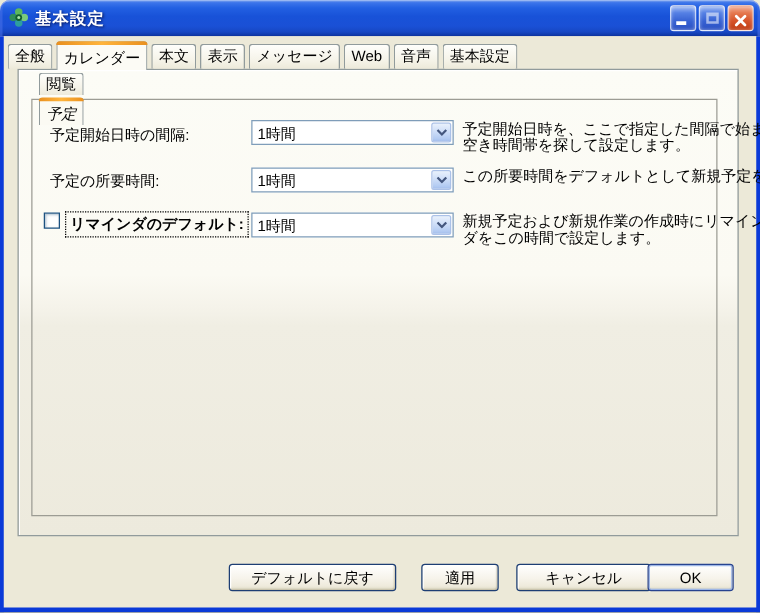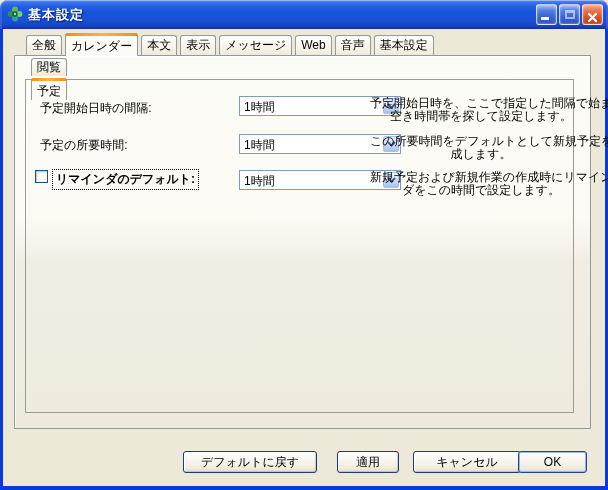--- a/index.html
+++ b/index.html
@@ -42,21 +42,21 @@
 
   
   .frame{
     position:absolute; left:0; top:29px; width:608px; height:461px;
     background:#ECE9D8;
     border-left:3px solid #0A3AD8; border-right:3px solid #0A3AD8; border-bottom:4px solid #0A3AD8;
   }
 
   
   .tabstrip{
-    position:absolute; left:26px; top:33px; height:22px; z-index:3;
+    position:absolute; left:6px; top:33px; height:22px; z-index:3;
     display:flex; align-items:flex-end; gap:3px;
   }
   .tab{
     height:20px; padding:0 5px; font-size:12px; line-height:18px; white-space:nowrap;
     color:#000; background:linear-gradient(180deg,#FEFEFB 0%,#F5F3E8 65%,#EDEADA 100%);
     border:1px solid #919B9C; border-bottom:none; border-radius:3px 3px 0 0;
     position:relative; cursor:default;
   }
   .tab.active{
     height:23px; line-height:23px; margin-bottom:-1px; z-index:4;
@@ -72,41 +72,41 @@
     position:absolute; left:14px; top:55px; width:577px; height:374px; z-index:2;
     border:1px solid #919B9C;
     background:linear-gradient(180deg,#FCFCF6 0%,#FBFAF3 44%,#F5F3EA 51%,#F0EEE3 55%,#EDEADD 100%);
     box-shadow:inset 1px 1px 0 #fff;
   }
   .subtabstrip{
     position:absolute; left:16px; top:2px; height:22px; z-index:3;
     display:flex; align-items:flex-end; gap:2px;flex-direction:column;
   }
   .subtabstrip .tab{ height:19px; line-height:17px; }
-  .subtabstrip .tab.active{ height:22px; line-height:22px; background:#FBFAF3; }
+  .subtabstrip .tab.active{ height:22px; line-height:22px; background:#FBFAF3;font-style:italic; }
 
   .groupbox{
     position:absolute; left:10px; top:23px; width:549px; height:334px; z-index:2;
-    border:1px solid #9C9C94; background:transparent;text-align:center;
+    border:1px solid #9C9C94; background:transparent;
   }
 
   
   .flabel{ position:absolute; left:14px; font-size:12px; color:#000; white-space:nowrap; }
   .flabel.r1{ top:20px; } .flabel.r2{ top:57px; }
   .flabel.r3{ left:26px; top:89px; border:1px dotted #000; padding:1px 3px;font-weight:bold; }
 
   .checkbox{
     position:absolute; left:9px; top:90px; width:13px; height:13px;
     background:#fff; border:1px solid #1C5280;
     box-shadow:inset 1px 1px 2px rgba(110,140,170,.55);
   }
 
   .combo{
     position:absolute; left:175px; width:162px; height:20px;
-    background:#fff; border:1px solid #7F9DB9; cursor:default;margin-left:38px;
+    background:#fff; border:1px solid #7F9DB9; cursor:default;
   }
   .combo.r1{ top:16px; } .combo.r2{ top:54px; } .combo.r3{ top:90px; }
   .combo-val{ position:absolute; left:4px; top:2px; font-size:12px; white-space:nowrap; }
   .combo-btn{
     position:absolute; right:1px; top:1px; width:16px; height:16px;
     background:linear-gradient(180deg,#E9F1FC 0%,#CEDEF8 45%,#B3CBF2 85%,#A4BEEC 100%);
     border:1px solid #ABC1E8; border-radius:2px;
     display:flex; align-items:center; justify-content:center;
   }
 
@@ -206,21 +206,20 @@
       <div class="combo r2">
         <span class="combo-val">1時間</span>
         <span class="combo-btn">
           <svg width="9" height="6" viewBox="0 0 9 6">
               <path d="M1 1 L4.5 4.6 L8 1" fill="none" stroke="#44577E" stroke-width="1.8"></path>
             </svg>
         </span>
       </div>
       <div class="desc r2">
         <div>この所要時間をデフォルトとして新規予定を作</div>
-        <div>成します。</div>
       </div>
 
       <span class="checkbox"></span>
       <span class="flabel r3">リマインダのデフォルト:</span>
       <div class="combo r3">
         <span class="combo-val">1時間</span>
         <span class="combo-btn">
           <svg width="9" height="6" viewBox="0 0 9 6">
               <path d="M1 1 L4.5 4.6 L8 1" fill="none" stroke="#44577E" stroke-width="1.8"></path>
             </svg>

